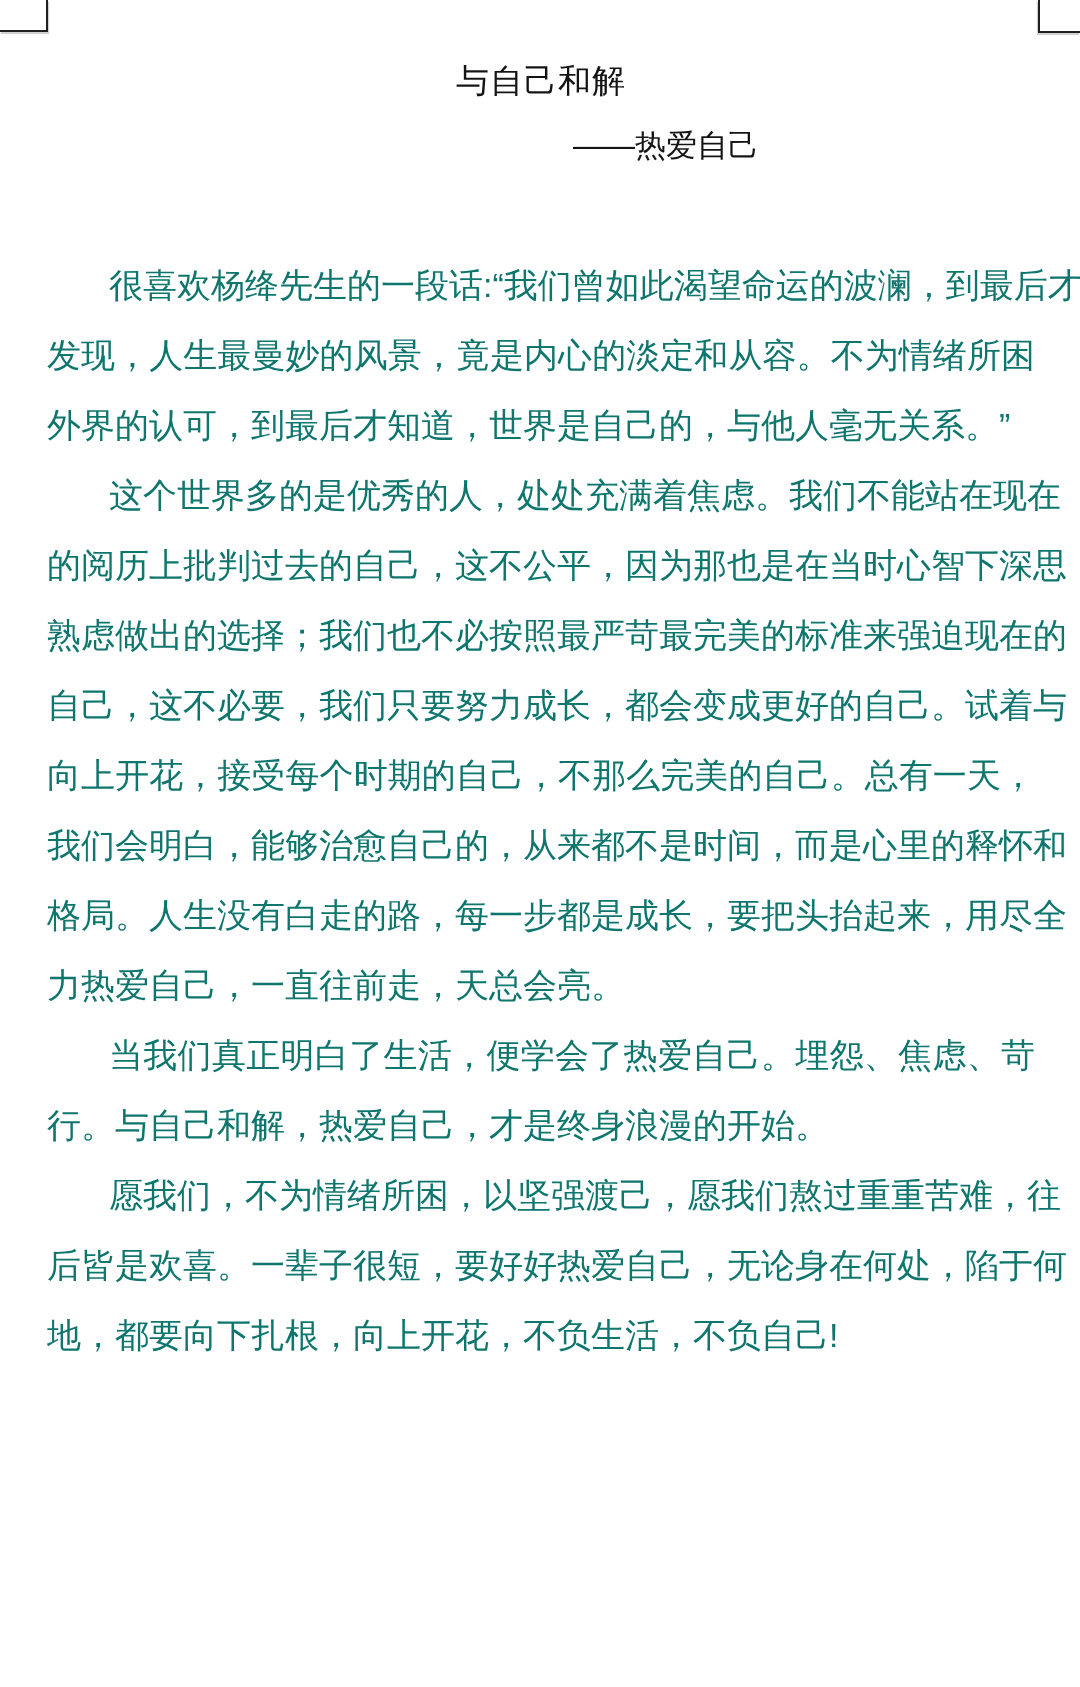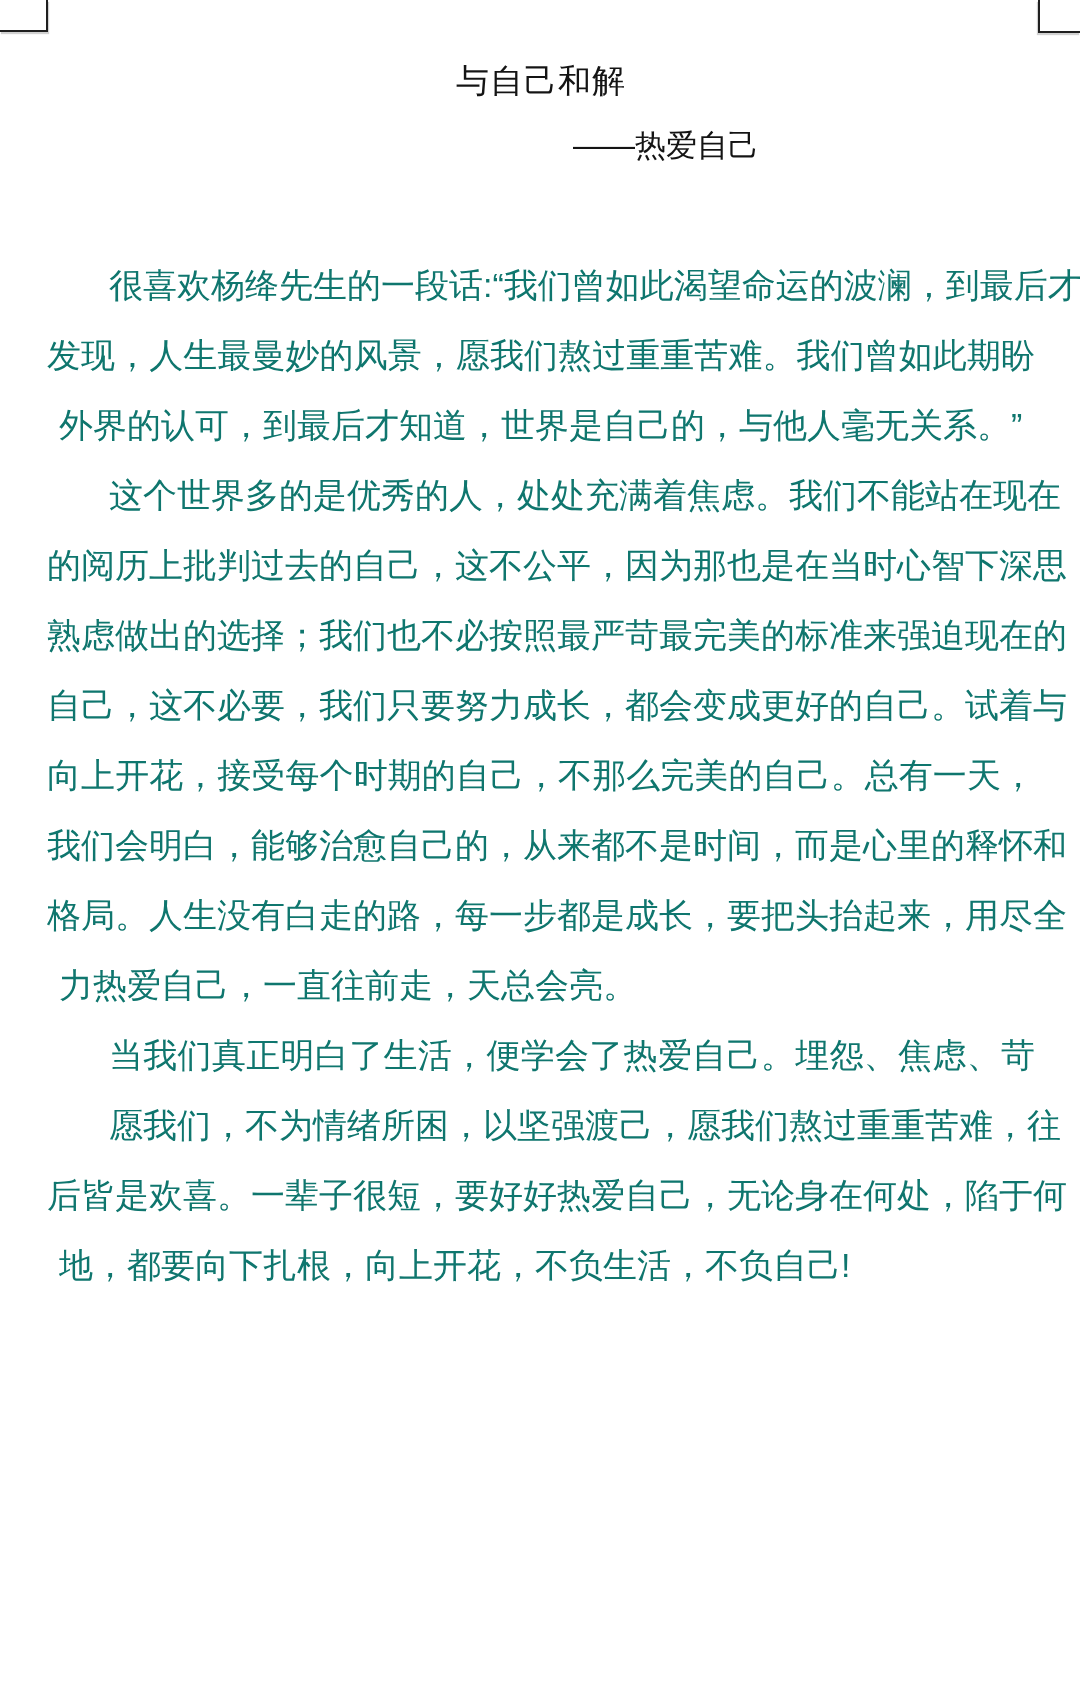--- a/index.html
+++ b/index.html
@@ -63,21 +63,21 @@
   }
   .line {
     font-size: 34px;
     line-height: 70px;
     color: #0f766e;
     text-align: justify;
     text-align-last: justify;
     white-space: nowrap;
   }
   .line.indent { text-indent: 62px; }
-  .line.last { text-align-last: left; margin-left: 12px; }
+  .line.last { text-align-last: left; }
   .signature {
     margin-top: 150px;
     font-size: 34px;
     line-height: 44px;
     text-align: right;
     padding-right: 45px;
     color: #141414;
   }
 </style>
 </head>
@@ -91,37 +91,38 @@
   <div class="content">
 
     <div class="title">与自己和解</div>
 
     <div class="subtitle">——热爱自己</div>
 
     <div class="essay">
 
       <div>
         <div class="line indent">很喜欢杨绛先生的一段话:“我们曾如此渴望命运的波澜，到最后才</div>
-        <div class="line">发现，人生最曼妙的风景，愿我们熬过重重苦难。我们曾如此期盼</div>
+        <div class="line">发现，人生最曼妙的风景，竟是内心的淡定和从容。不为情绪所困</div>
         <div class="line last">外界的认可，到最后才知道，世界是自己的，与他人毫无关系。”</div>
       </div>
 
       <div>
         <div class="line indent">这个世界多的是优秀的人，处处充满着焦虑。我们不能站在现在</div>
         <div class="line">的阅历上批判过去的自己，这不公平，因为那也是在当时心智下深思</div>
         <div class="line">熟虑做出的选择；我们也不必按照最严苛最完美的标准来强迫现在的</div>
         <div class="line">自己，这不必要，我们只要努力成长，都会变成更好的自己。试着与</div>
         <div class="line">向上开花，接受每个时期的自己，不那么完美的自己。总有一天，</div>
         <div class="line">我们会明白，能够治愈自己的，从来都不是时间，而是心里的释怀和</div>
         <div class="line">格局。人生没有白走的路，每一步都是成长，要把头抬起来，用尽全</div>
         <div class="line last">力热爱自己，一直往前走，天总会亮。</div>
       </div>
 
       <div>
         <div class="line indent">当我们真正明白了生活，便学会了热爱自己。埋怨、焦虑、苛</div>
+        <div class="line last">行。与自己和解，热爱自己，才是终身浪漫的开始。</div>
       </div>
 
       <div>
         <div class="line indent">愿我们，不为情绪所困，以坚强渡己，愿我们熬过重重苦难，往</div>
         <div class="line">后皆是欢喜。一辈子很短，要好好热爱自己，无论身在何处，陷于何</div>
         <div class="line last">地，都要向下扎根，向上开花，不负生活，不负自己!</div>
       </div>
 
     </div>
 

